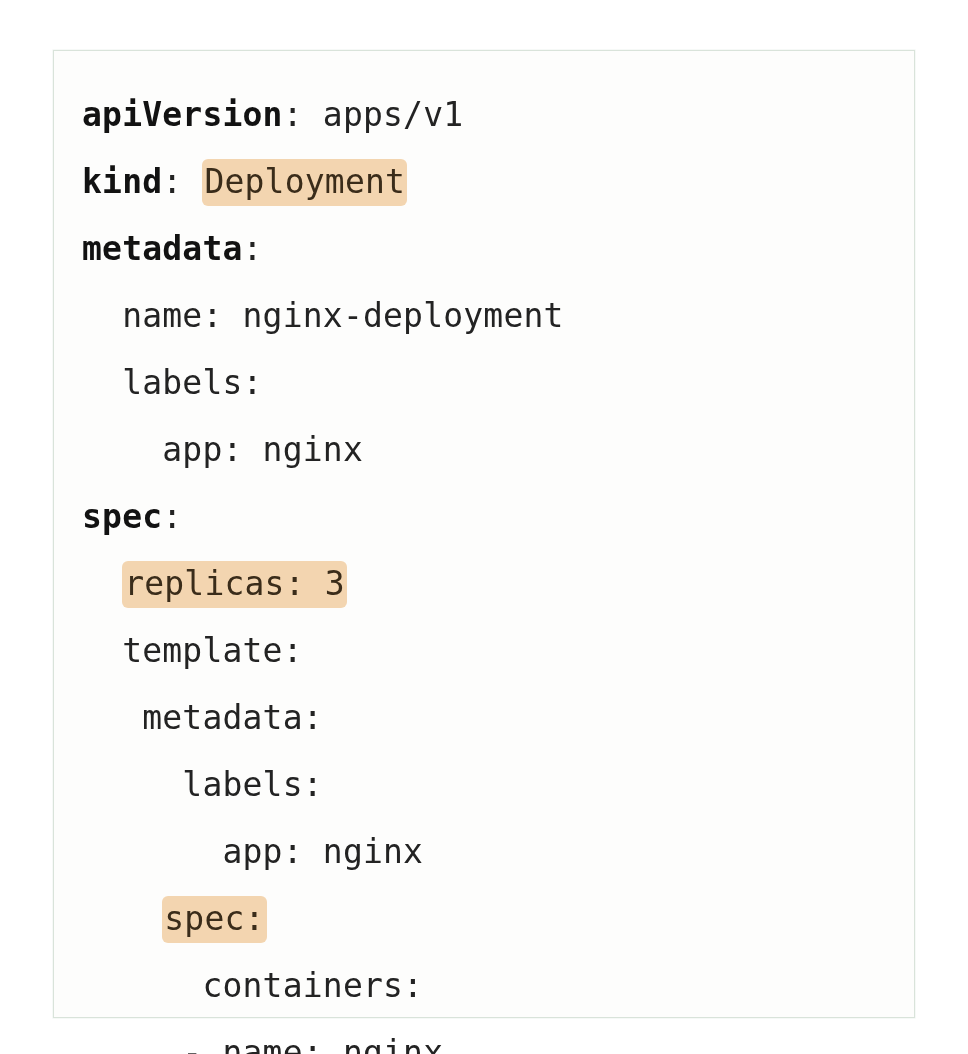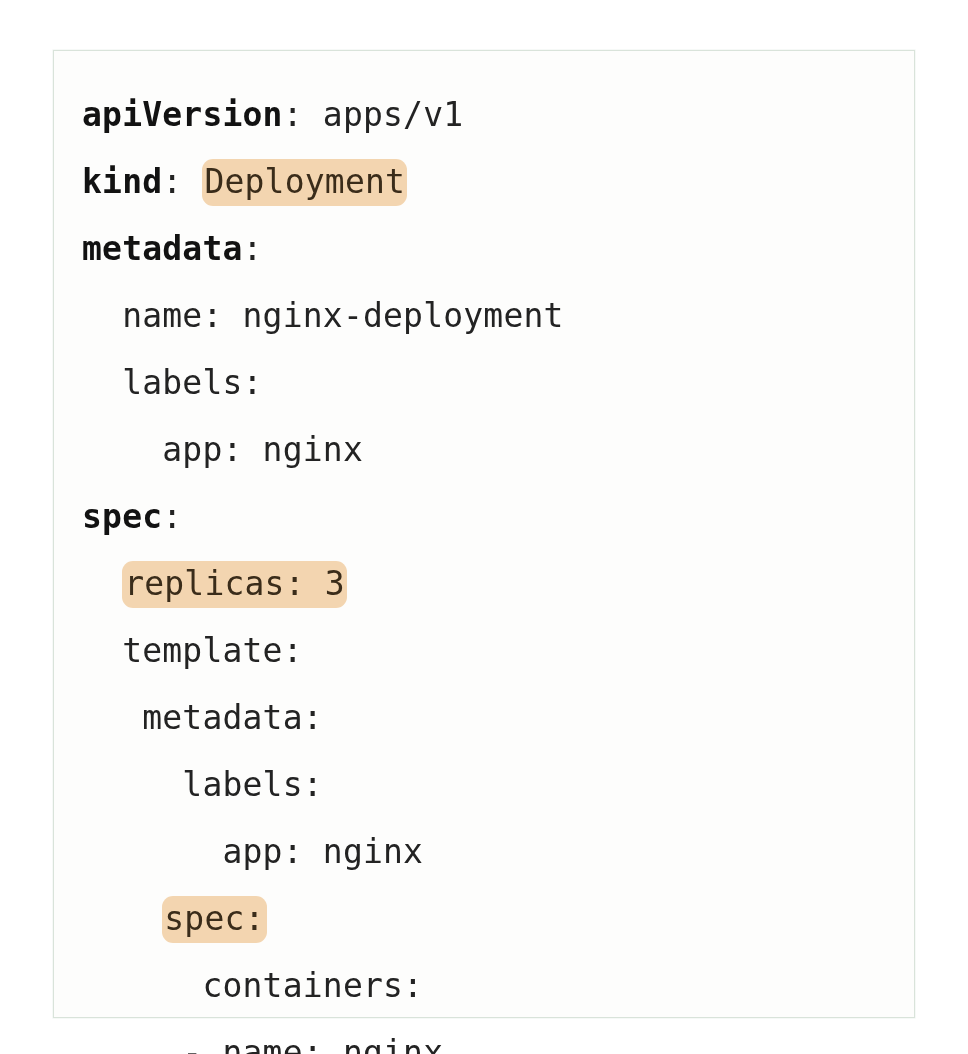--- a/index.html
+++ b/index.html
@@ -65,21 +65,21 @@
 
   .plain {
     font-weight: normal;
     color: #232323;
   }
 
   .hl {
     background: #f3d5b0;
     color: #3a2c1a;
     padding: 3px 2px 5px 2px;
-    border-radius: 11px;
+    border-radius: 6px;
   }
 </style>
 </head>
 <body>
 
 <div id="page">
 
   <div id="yaml-card" style="border-color: rgb(217, 227, 218); background: rgb(253, 253, 252);">
     <pre id="yaml-code"><span class="yline"><span class="tok bold">apiVersion</span><span class="tok plain">: apps/v1</span></span><span class="yline"><span class="tok bold">kind</span><span class="tok plain">: </span><span class="tok plain hl" style="background: rgb(243, 213, 176);">Deployment</span></span><span class="yline"><span class="tok bold">metadata</span><span class="tok plain">:</span></span><span class="yline"><span class="tok">  </span><span class="tok plain">name: nginx-deployment</span></span><span class="yline"><span class="tok">  </span><span class="tok plain">labels:</span></span><span class="yline"><span class="tok">    </span><span class="tok plain">app: nginx</span></span><span class="yline"><span class="tok bold">spec</span><span class="tok plain">:</span></span><span class="yline"><span class="tok">  </span><span class="tok plain hl" style="background: rgb(243, 213, 176);">replicas: 3</span></span><span class="yline"><span class="tok">  </span><span class="tok plain">template:</span></span><span class="yline"><span class="tok">   </span><span class="tok plain">metadata:</span></span><span class="yline"><span class="tok">     </span><span class="tok plain">labels:</span></span><span class="yline"><span class="tok">       </span><span class="tok plain">app: nginx</span></span><span class="yline"><span class="tok">    </span><span class="tok plain hl" style="background: rgb(243, 213, 176);">spec:</span></span><span class="yline"><span class="tok">      </span><span class="tok plain">containers:</span></span><span class="yline"><span class="tok">     </span><span class="tok plain">- name: nginx</span></span></pre>
   </div>

